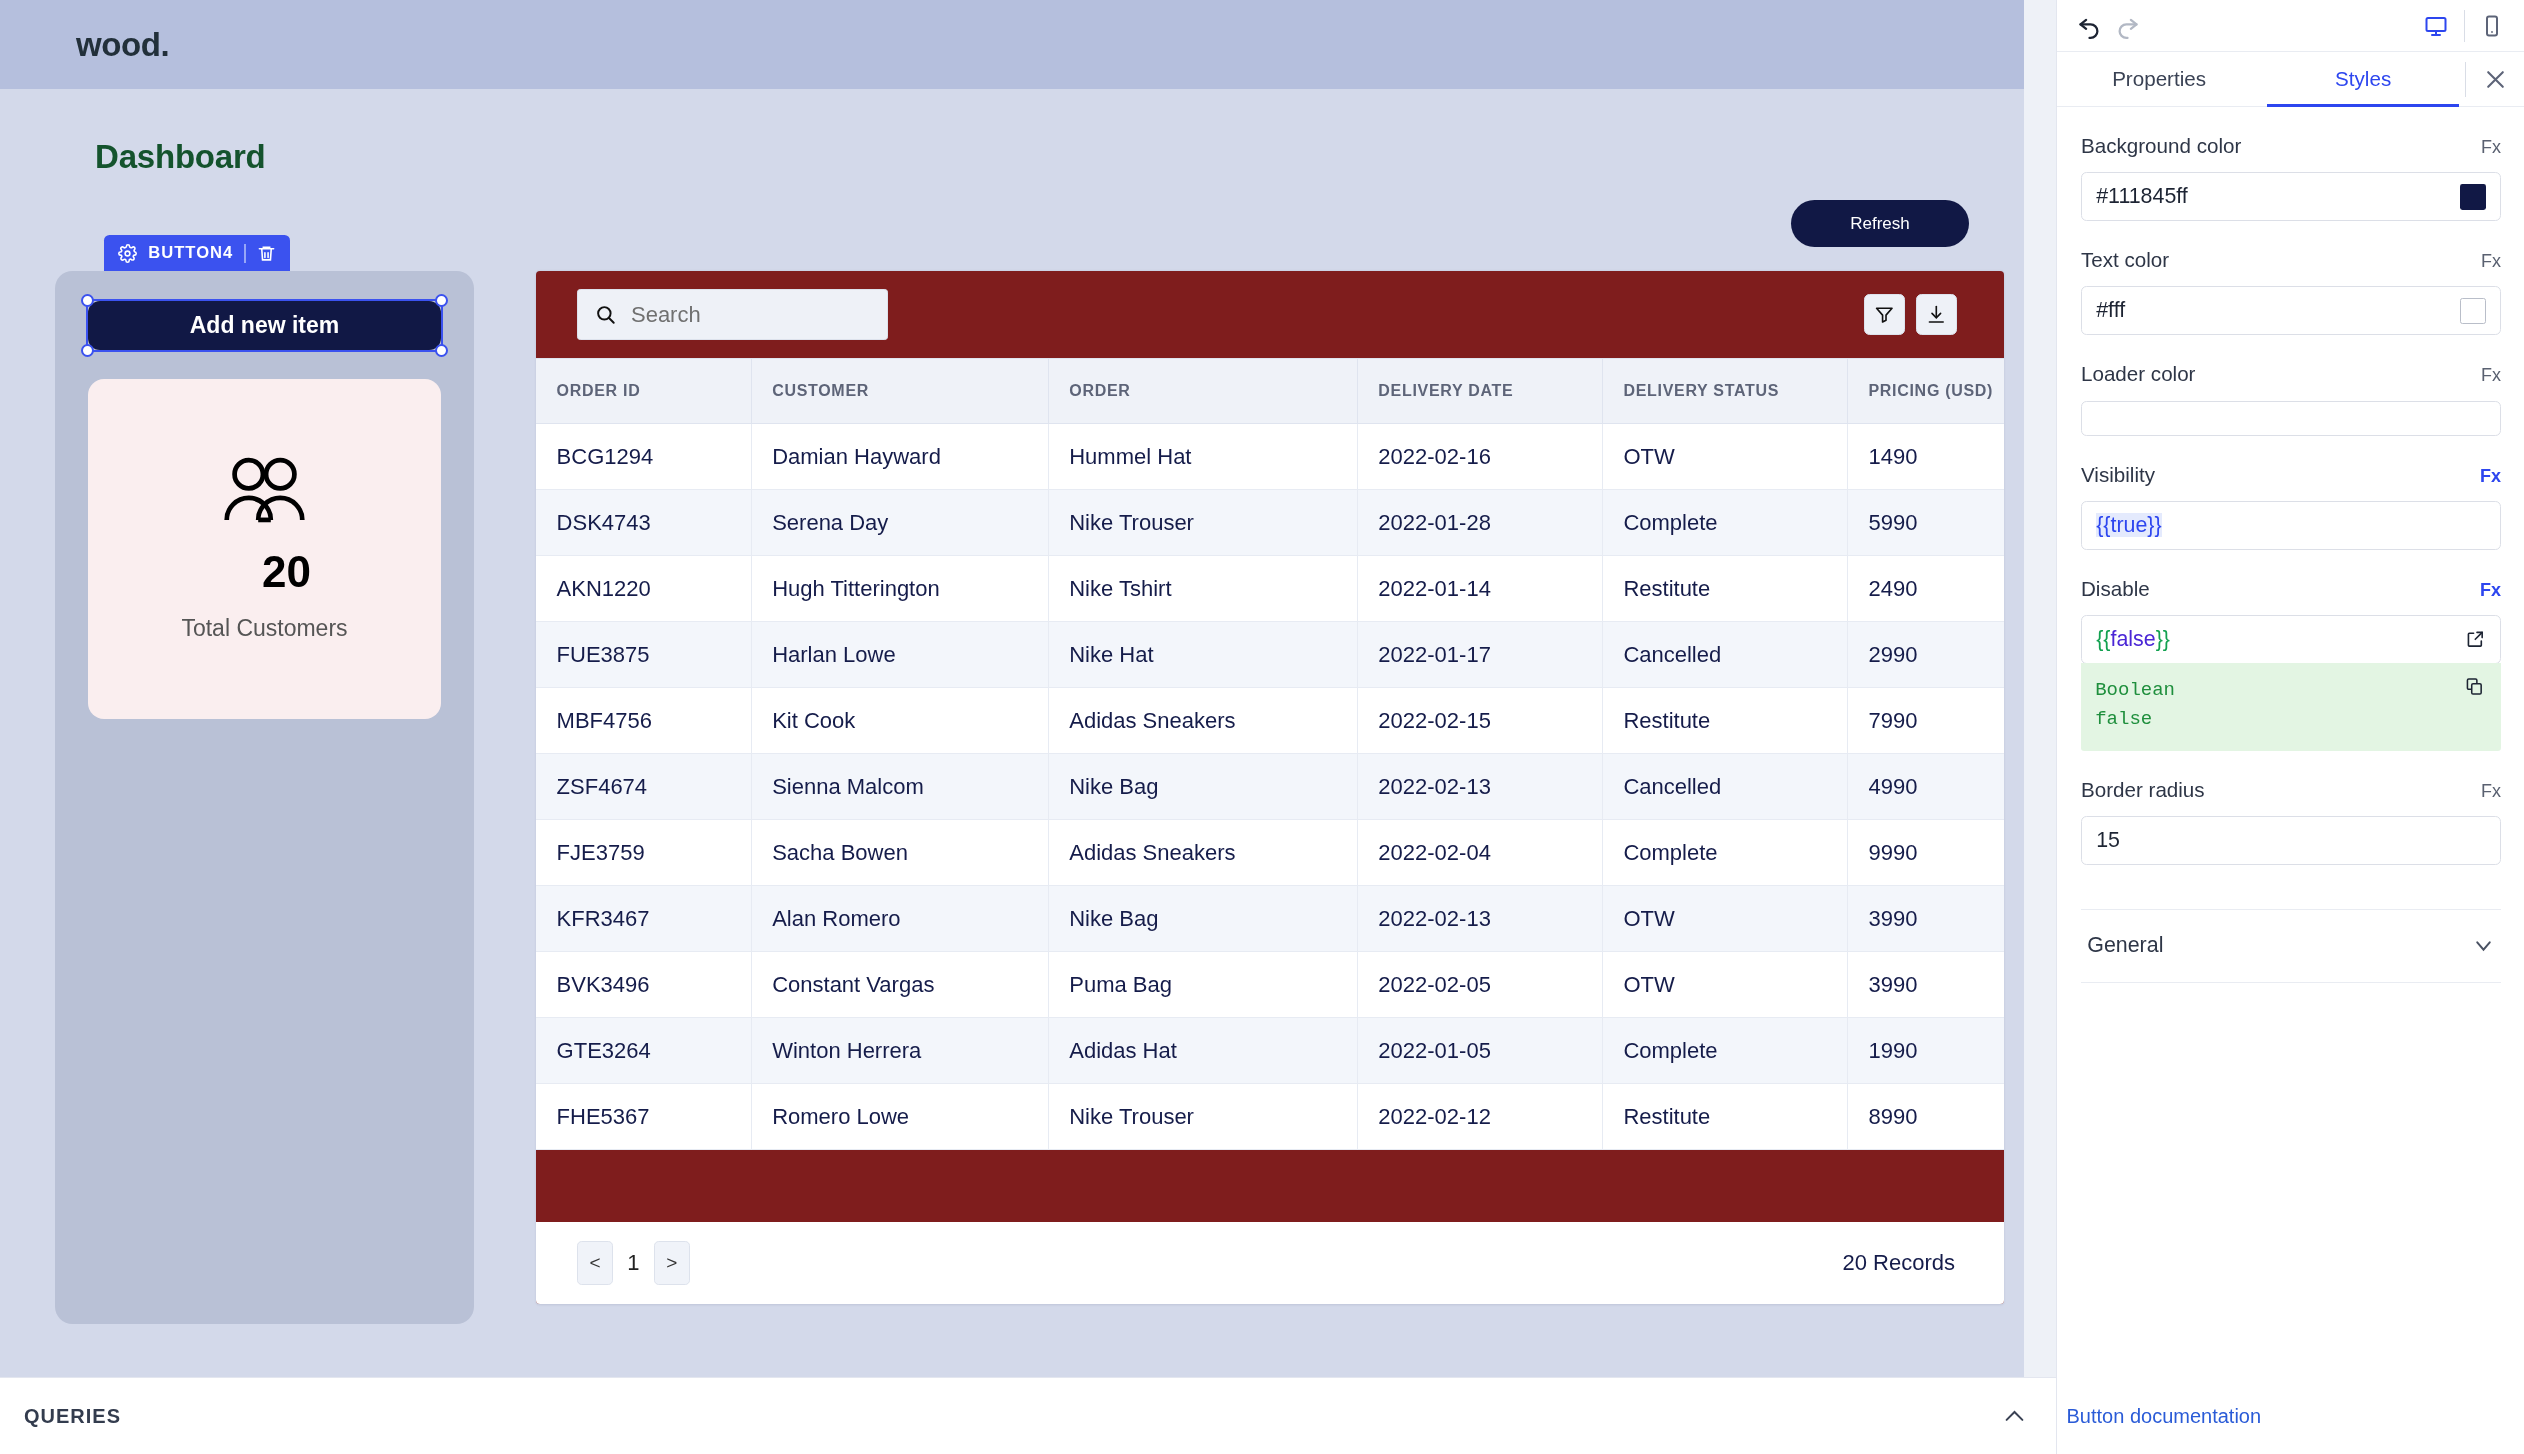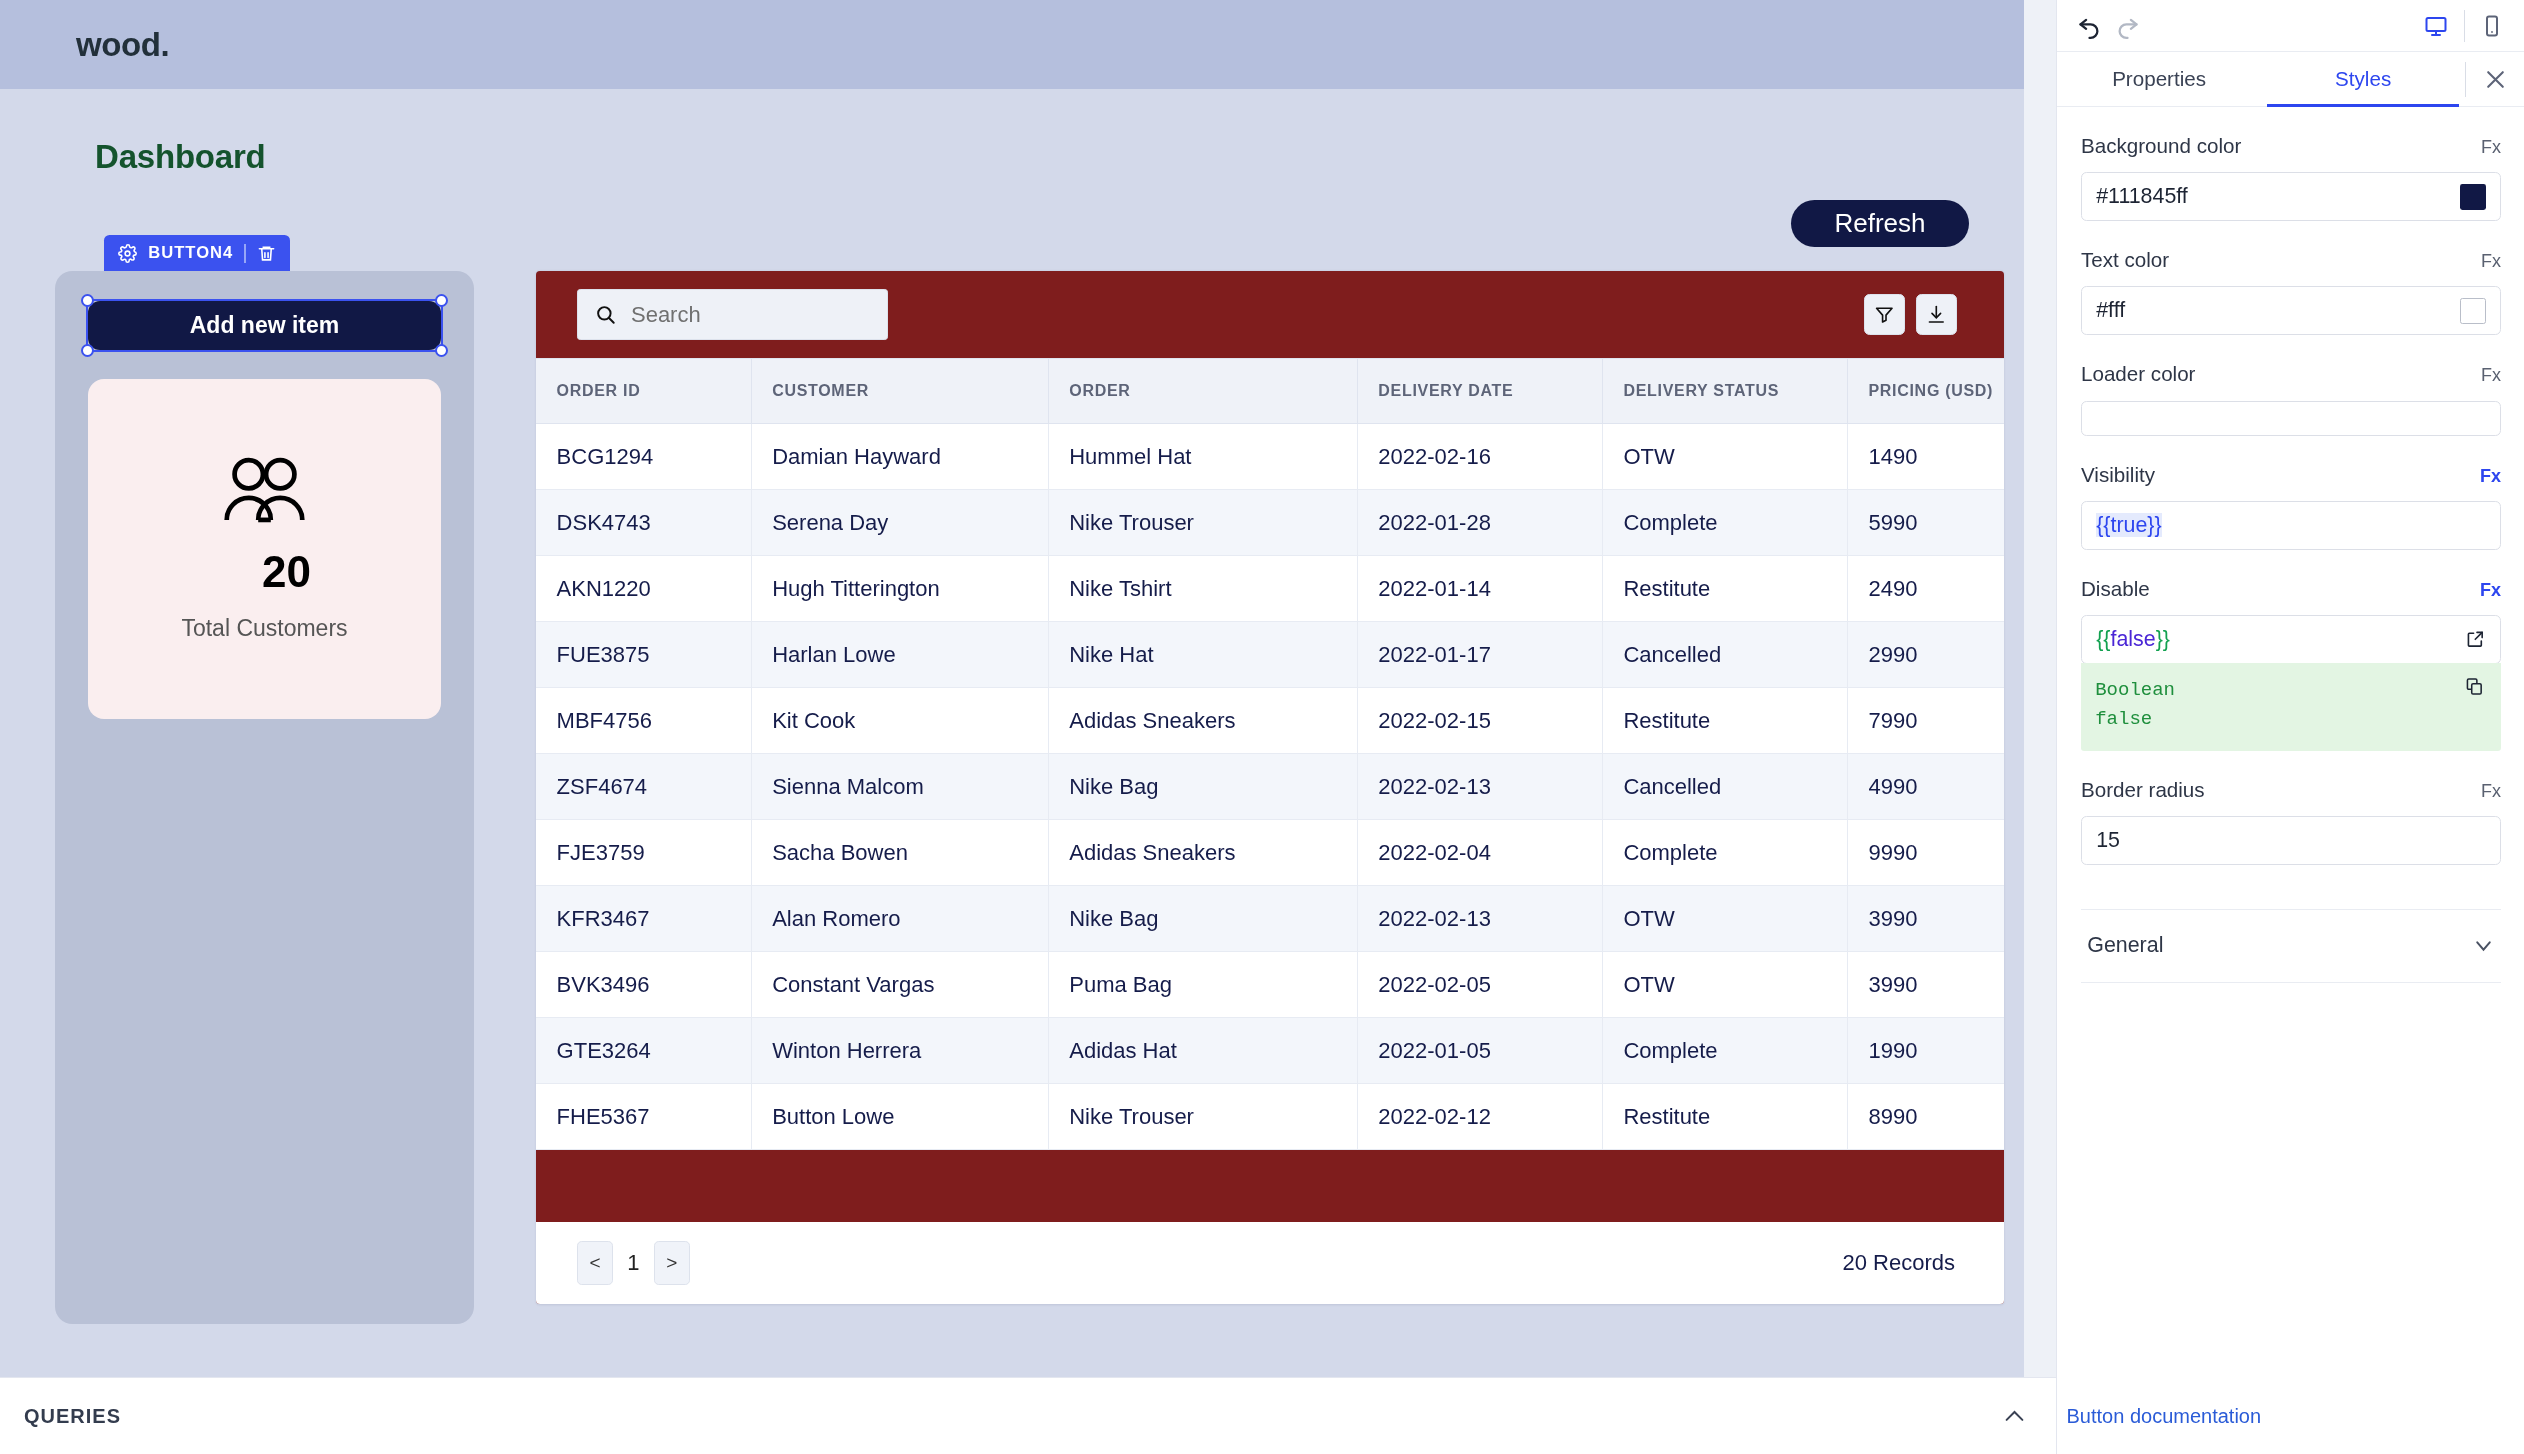--- a/index.html
+++ b/index.html
@@ -59,21 +59,21 @@
     padding-right: 71px;
     margin-top: 24px;
   }
   #refresh-btn {
     background: #111845;
     color: #ffffff;
     border: none;
     border-radius: 32px;
     height: 47px;
     width: 178px;
-    font-size: 26px;
+    font-size: 17px;
     font-family: inherit;
     cursor: pointer;
   }
 
   
   #canvas-body {
     display: flex;
     margin-top: 24px;
     padding: 0 71px 0 55px;
     gap: 0;
@@ -571,21 +571,21 @@
                   <tr>
                     <td class="col-orderid">GTE3264</td>
                     <td class="col-customer">Winton Herrera</td>
                     <td class="col-order">Adidas Hat</td>
                     <td class="col-date">2022-01-05</td>
                     <td class="col-status">Complete</td>
                     <td class="col-pricing">1990</td>
                   </tr>
                   <tr>
                     <td class="col-orderid">FHE5367</td>
-                    <td class="col-customer">Button Lowe</td>
+                    <td class="col-customer">Romero Lowe</td>
                     <td class="col-order">Nike Trouser</td>
                     <td class="col-date">2022-02-12</td>
                     <td class="col-status">Restitute</td>
                     <td class="col-pricing">8990</td>
                   </tr>
                 </tbody>
             </table>
           </div>
 
           <div id="pagination-bar">

